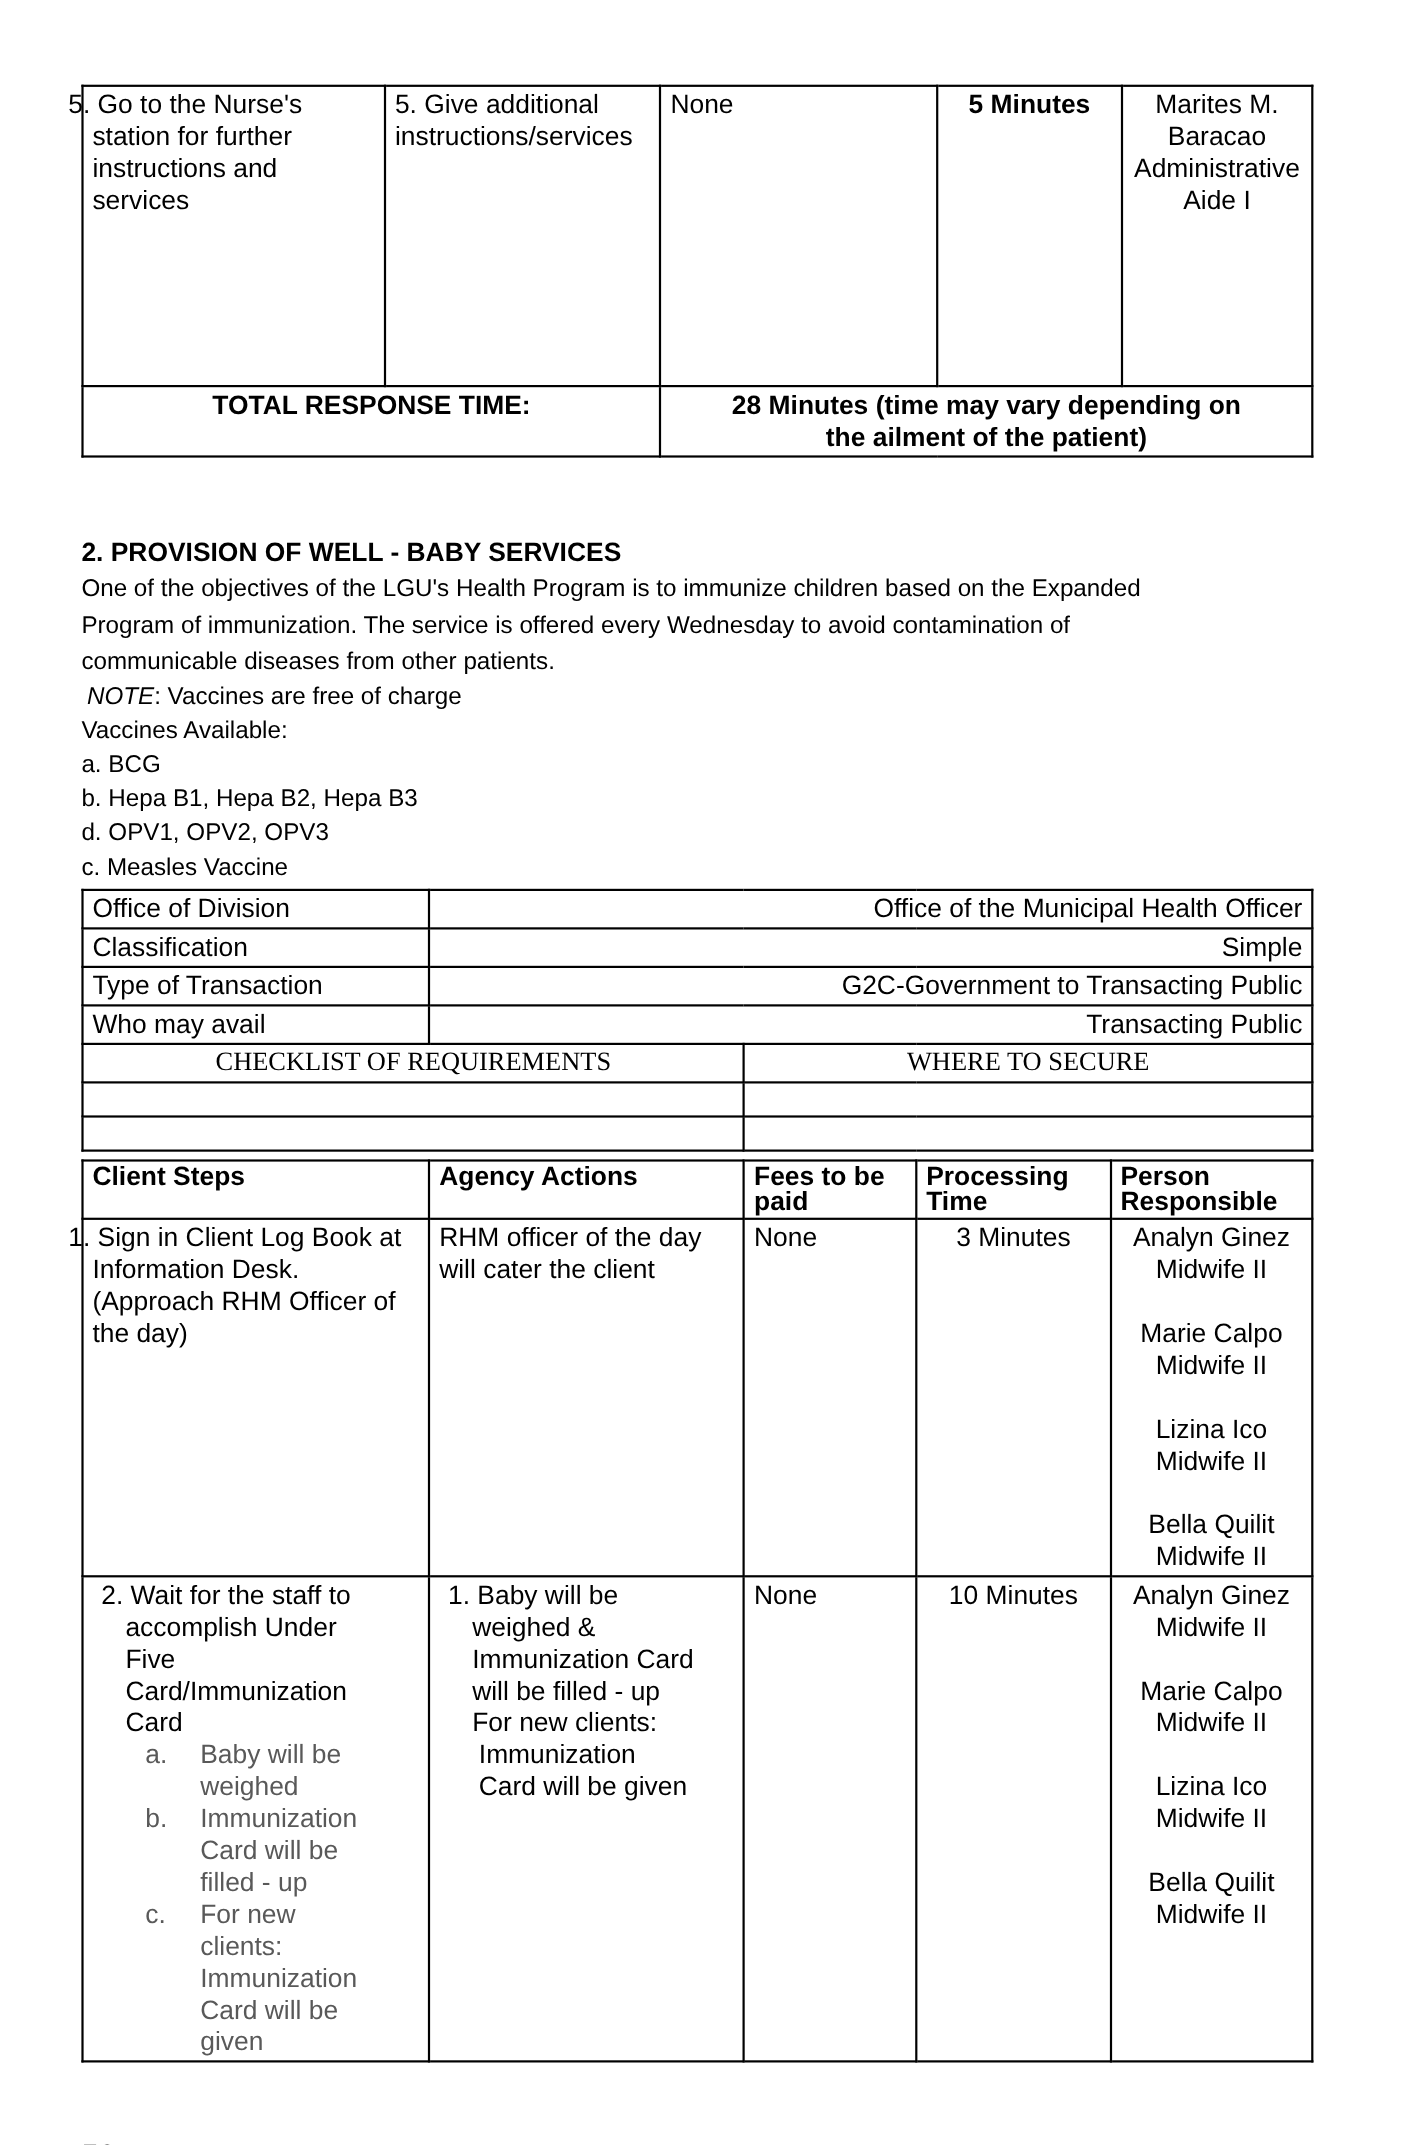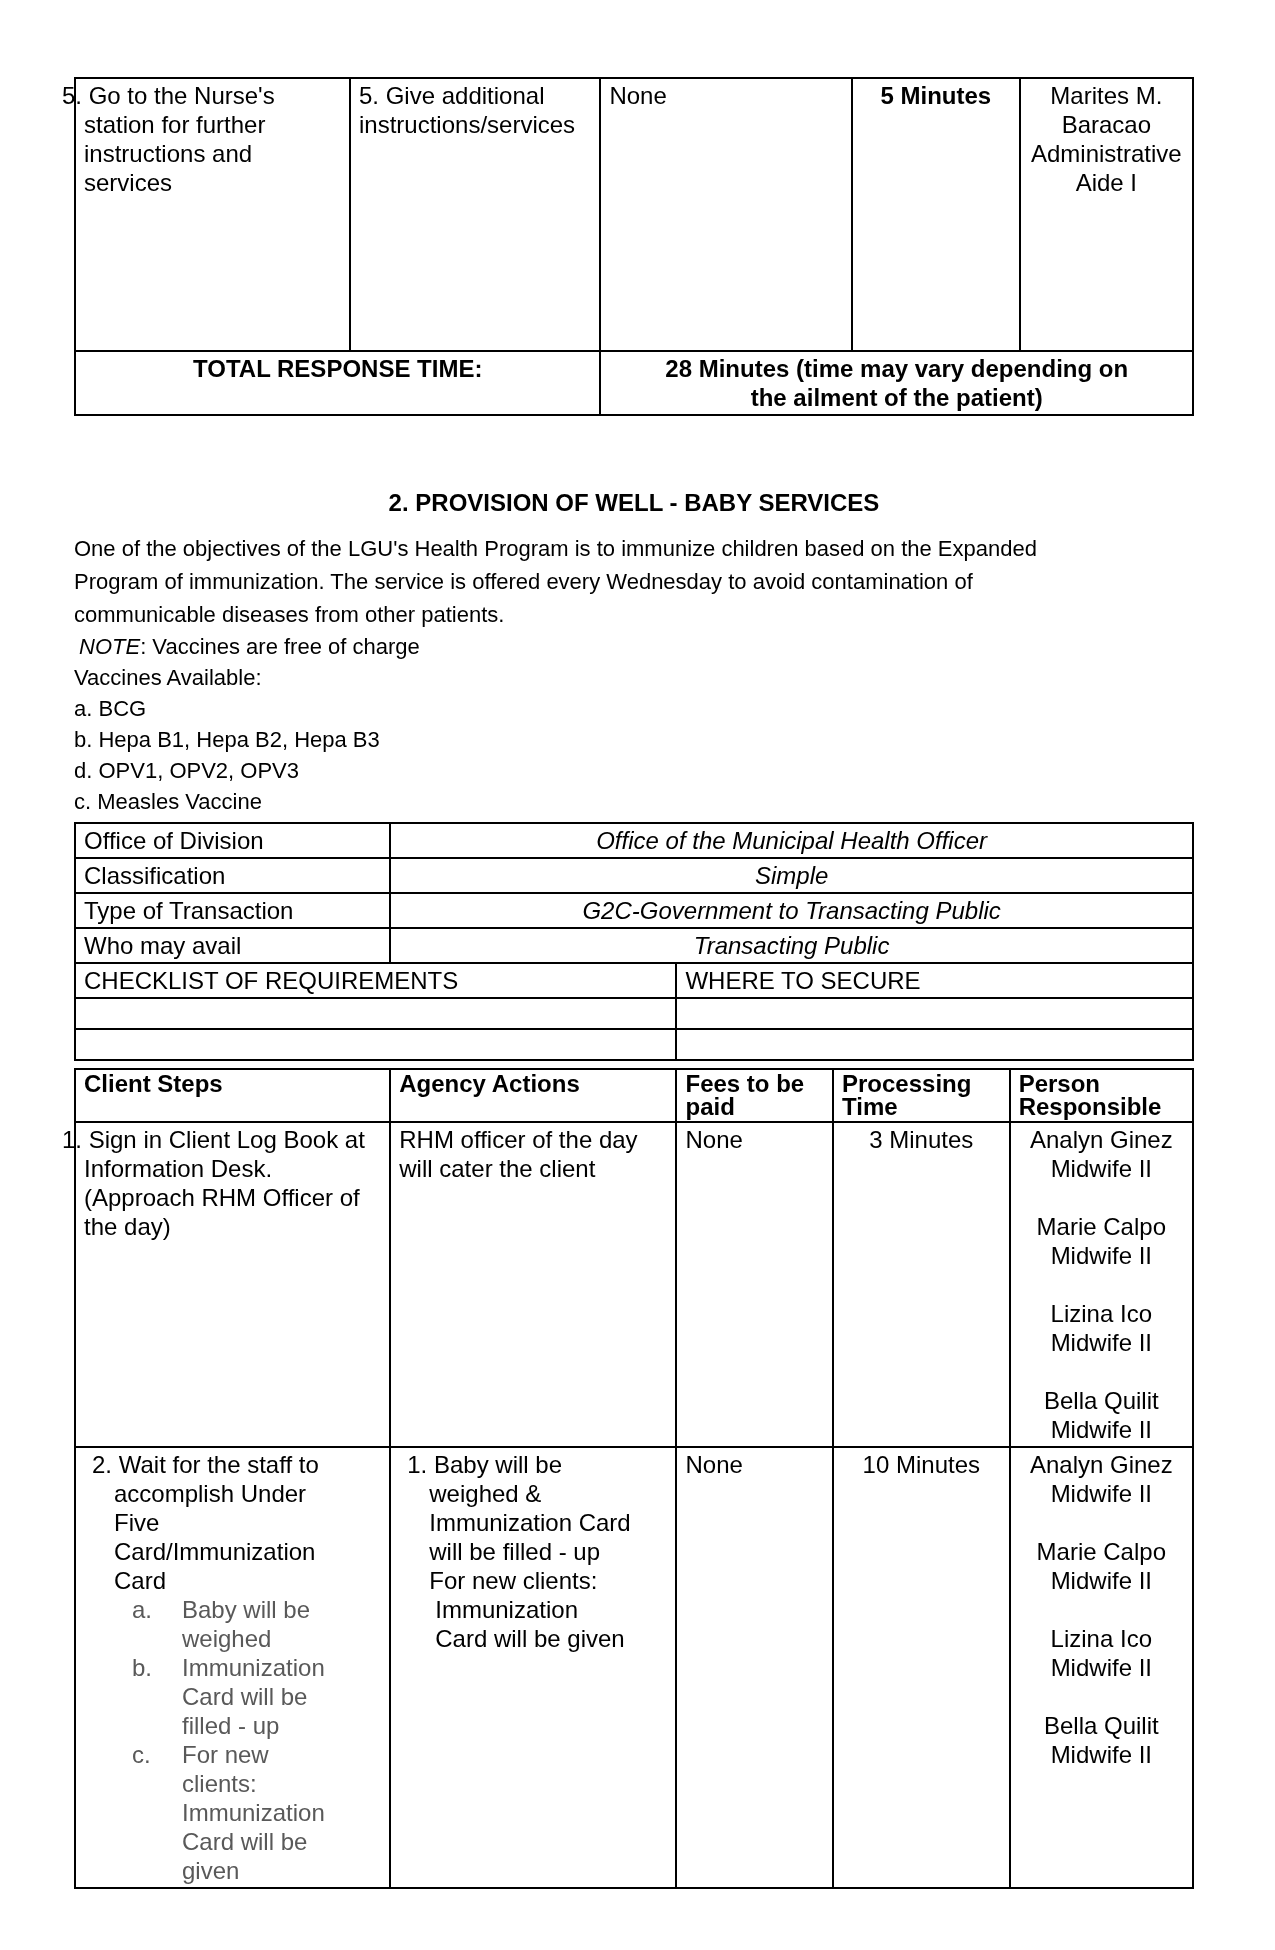--- a/index.html
+++ b/index.html
@@ -26,32 +26,32 @@
   }
   .hang{ padding-left:30px; text-indent:-22px; }
   .pad-r40{ padding-right:40px; }
   .center{ text-align:center; }
   .row-a td{ height:267px; }
   .cell-minutes-top{ padding-top:28px;font-weight:bold; }
   .total-row td{ height:52px; vertical-align:middle; font-weight:bold; }
   .total-value-inner{ max-width:500px; margin:0 auto; }
   
   .section-heading{
-    margin:72px 0 14px 0;
-    font-size:24px;font-weight:bold;line-height:30px;text-align:center;
+    margin:72px 0 0 0;
+    font-size:24px;font-weight:bold;line-height:30px;
   }
   .para{ margin:0; font-size:22px; line-height:33px; max-width:1020px; }
   .note-line{ margin:0; padding-left:5px; font-size:22px; line-height:31px; }
   .plain-line{ font-size:22px; line-height:31px; }
   .vaccine-block{ margin-bottom:5px; }
   
   .info-table td{ height:26px; }
   .info-table .lbl{ text-align:left; }
-  .info-table .val{ text-align:center;font-style:italic; }
-  .checklist-row td{ text-align:left; }
+  .info-table .val{ text-align:right; }
+  .checklist-row td{ text-align:center;font-family:Liberation Serif, serif; }
   .empty-row td{ height:25px; }
   .gap{ height:7px; }
   
   .main-table th{
     font-weight:bold; line-height:23px; height:47px;
     text-align:left; vertical-align:top; padding-top:4px;
   }
   .main-table th.left{ text-align:left; }
   .srow1 td{ height:313px; }
   .srow2 td{ height:336px; }

